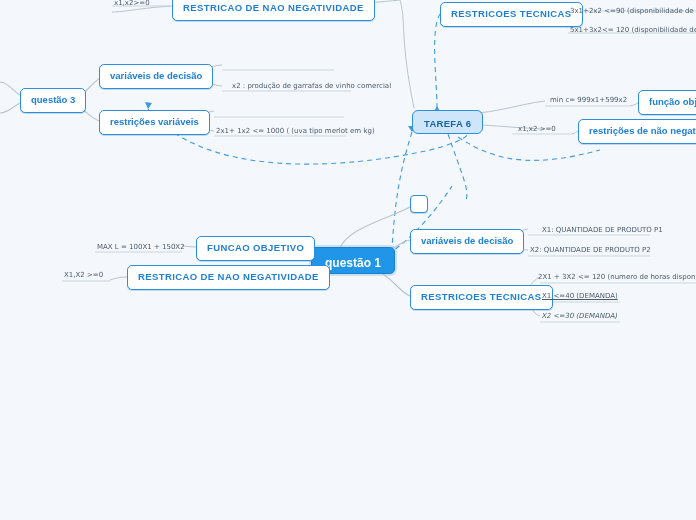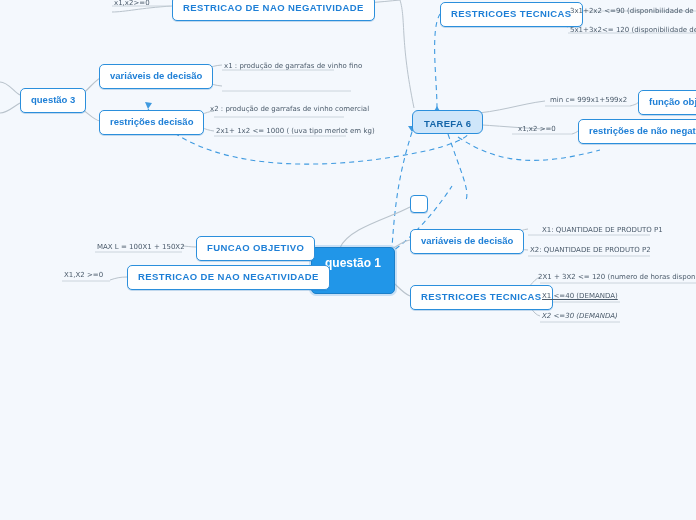--- a/index.html
+++ b/index.html
@@ -28,21 +28,21 @@
     line-height: 1;
   }
   
   .n-main {
     background: #2196e8;
     border: 1px solid #1b7fc9;
     border-radius: 5px;
     color: #ffffff;
     font-weight: bold;
     font-size: 12px;
-    padding: 9px 13px 24px 13px;
+    padding: 9px 13px 4px 13px;
     box-shadow: 0 0 0 2px rgba(120,180,230,0.35);
   }
   
   .n-task {
     background: #cfe6fa;
     border: 1.5px solid #2b8fdc;
     border-radius: 6px;
     color: #1565a8;
     font-weight: bold;
     font-size: 9.5px;
@@ -169,29 +169,26 @@
     <span>x1,x2&gt;=0</span>
   </div>
 
   <div class="node n-box" style="left:20px; top:88px;text-align:right;">
     <span>questão 3</span>
   </div>
 
   <div class="node n-box" style="left:99px; top:64px;">
     <span>variáveis de decisão</span>
   </div>
-  <div class="node n-leaf" style="left:222px; top:61px;">
-    <span>x1 : produção de garrafas de vinho fino</span>
-  </div>
-  <div class="node n-leaf" style="left:208px; top:81px;margin-top:23px;">
+  <div class="node n-leaf" style="left:230px; top:81px;">
     <span>x2 : produção de garrafas de vinho comercial</span>
   </div>
 
   <div class="node n-box" style="left:99px; top:110px;">
-    <span>restrições decisão</span>
+    <span>restrições variáveis</span>
   </div>
   <div class="node n-leaf" style="left:214px; top:126px;">
     <span>2x1+ 1x2 &lt;= 1000 ( (uva tipo merlot em kg)</span>
   </div>
 
   <div class="node n-box caps" style="left:440px; top:2px;">
     <span>RESTRICOES TECNICAS</span>
   </div>
   <div class="node n-leaf" style="left:568px; top:6px;">
     <span>3x1+2x2 &lt;=90 (disponibilidade de recurso 1</span>

